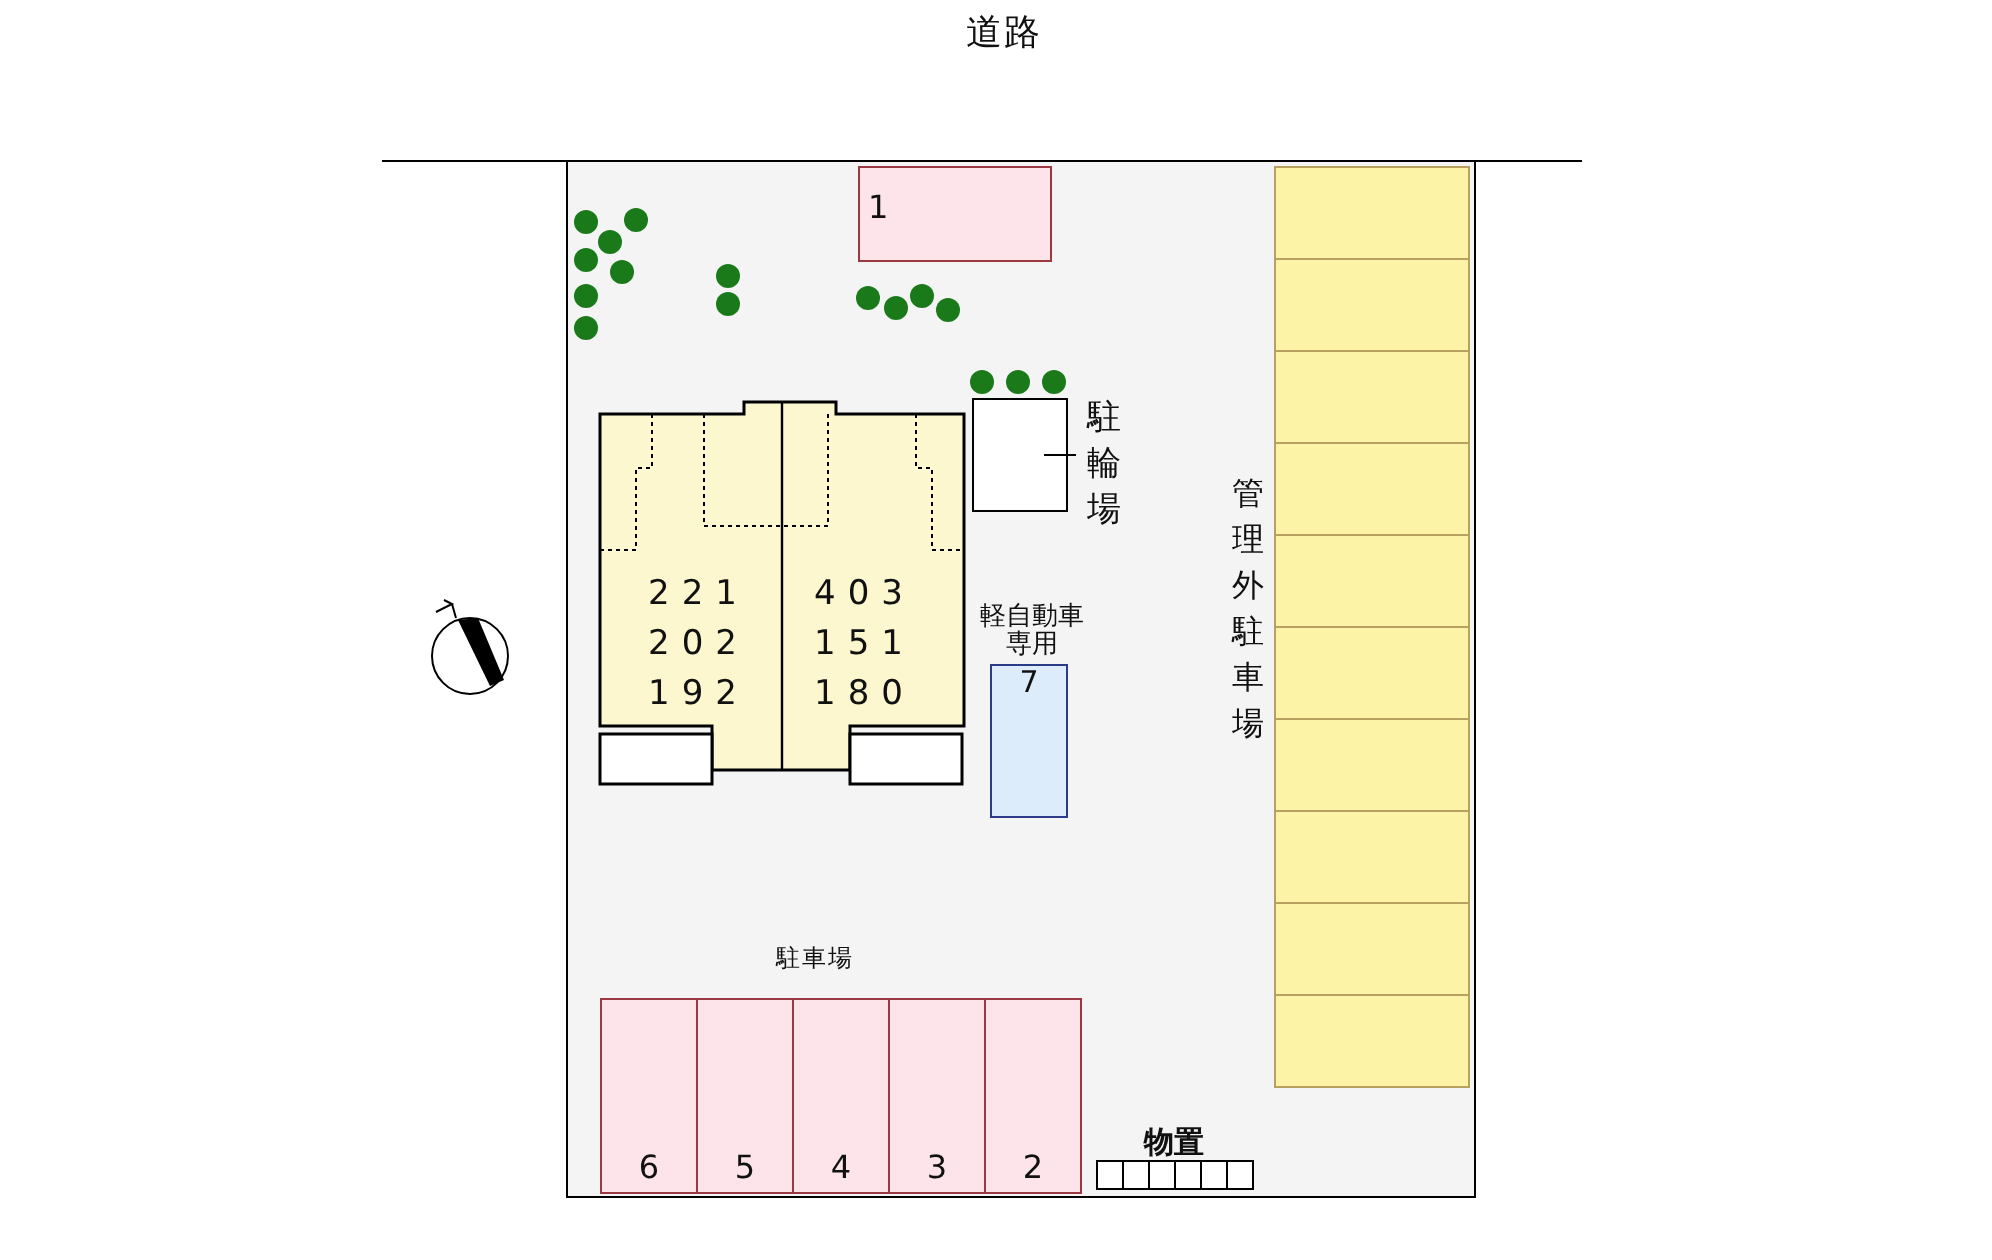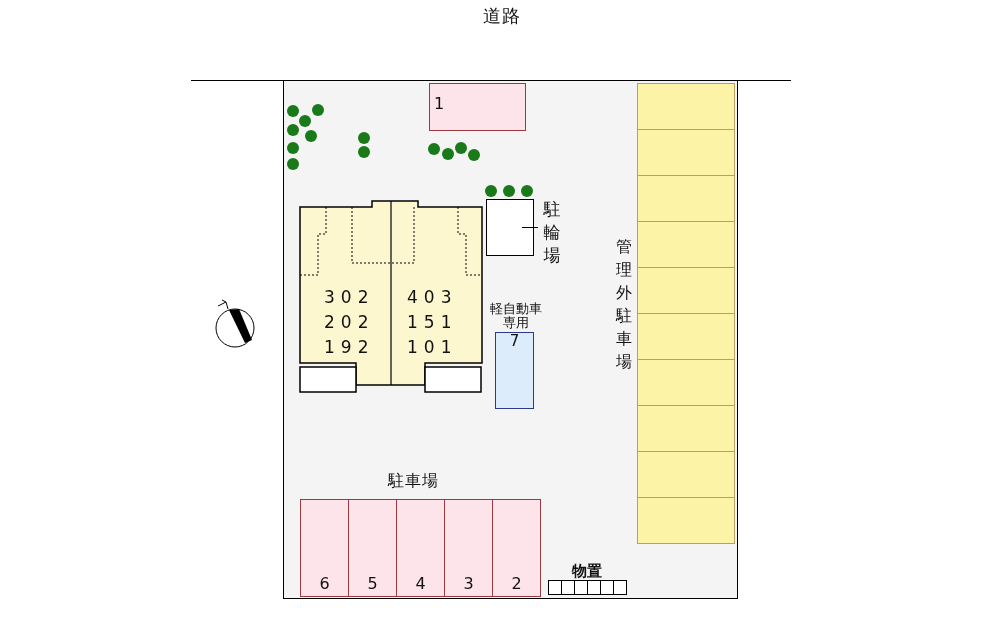--- a/index.html
+++ b/index.html
@@ -61,28 +61,28 @@
 <svg class="abs" style="left:298px;top:199px" width="186" height="195" viewBox="0 0 186 195">
   <path d="M2,8 H74 V2 H120 V8 H184 V164 H127 V186 H58 V164 H2 Z" fill="#fdf7d0" stroke="#000" stroke-width="1.5"></path>
   <line x1="93" y1="2" x2="93" y2="186" stroke="#000" stroke-width="1.2"></line>
   <path d="M28,8 V35 H20 V76 H2" fill="none" stroke="#000" stroke-dasharray="2,2"></path>
   <path d="M54,8 V64 H116 V8" fill="none" stroke="#000" stroke-dasharray="2,2"></path>
   <path d="M160,8 V35 H168 V76 H184" fill="none" stroke="#000" stroke-dasharray="2,2"></path>
   <rect x="2" y="168" width="56" height="25" fill="#fff" stroke="#000" stroke-width="1.5"></rect>
   <rect x="127" y="168" width="56" height="25" fill="#fff" stroke="#000" stroke-width="1.5"></rect>
 </svg>
 <div class="abs unit-nums" style="left:324px;top:285px;text-align:left">
-  <div>302</div>
+  <div>221</div>
   <div>202</div>
   <div>192</div>
 </div>
 <div class="abs unit-nums" style="left:407px;top:285px;text-align:left">
   <div>403</div>
   <div>151</div>
-  <div>101</div>
+  <div>180</div>
 </div>
 
 <div class="abs bike"></div>
 <div class="abs" style="left:522px;top:227px;width:16px;border-top:1px solid #000"></div>
 <div class="abs vtext" style="left:543px;top:198px;font-size:17px">
   <div>駐</div>
   <div>輪</div>
   <div>場</div>
 </div>
 
@@ -108,21 +108,21 @@
   <div class="yellow-slot" style="height:47px;margin-top:-1px"></div>
   <div class="yellow-slot" style="height:47px;margin-top:-1px"></div>
   <div class="yellow-slot" style="height:47px;margin-top:-1px"></div>
   <div class="yellow-slot" style="height:47px;margin-top:-1px"></div>
   <div class="yellow-slot" style="height:47px;margin-top:-1px"></div>
   <div class="yellow-slot" style="height:47px;margin-top:-1px"></div>
   <div class="yellow-slot" style="height:47px;margin-top:-1px"></div>
   <div class="yellow-slot" style="height:47px;margin-top:-1px"></div>
 </div>
 
-<div class="abs" style="left:388px;top:471px;font-size:16px;letter-spacing:1px">駐車場</div>
+<div class="abs" style="left:388px;top:471px;font-size:12px;letter-spacing:1px">駐車場</div>
 <div class="abs" style="left:300px;top:499px;display:flex">
   <div class="pink" style="width:49px;height:98px;position:relative">
     <span class="abs num" style="left:0;right:0;text-align:center;bottom:3px">6</span>
   </div>
   <div class="pink" style="width:49px;height:98px;position:relative;margin-left:-1px">
     <span class="abs num" style="left:0;right:0;text-align:center;bottom:3px">5</span>
   </div>
   <div class="pink" style="width:49px;height:98px;position:relative;margin-left:-1px">
     <span class="abs num" style="left:0;right:0;text-align:center;bottom:3px">4</span>
   </div>

